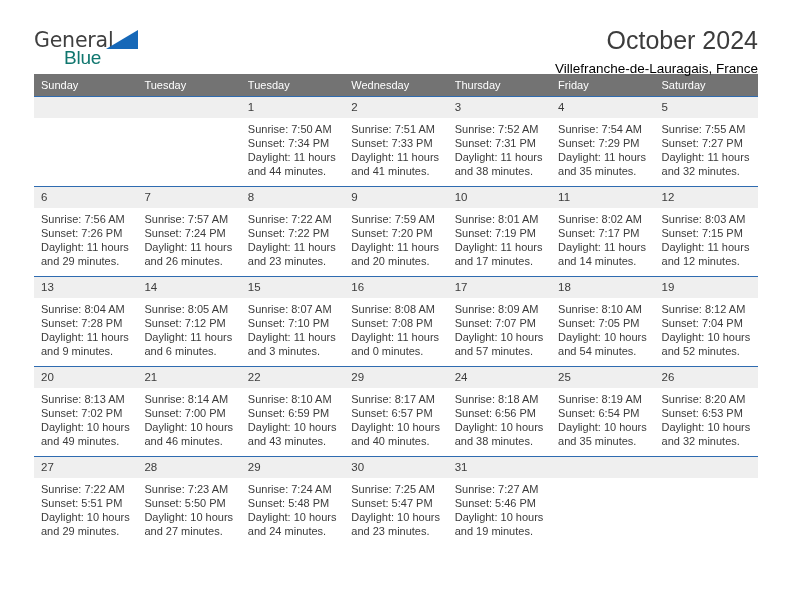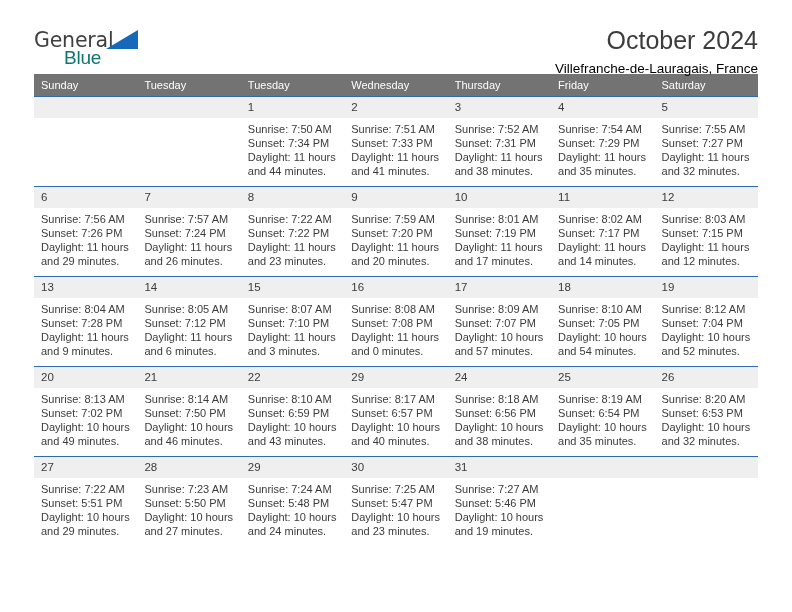--- a/index.html
+++ b/index.html
@@ -371,21 +371,21 @@
               <div>Sunrise: 8:13 AM</div>
               <div>Sunset: 7:02 PM</div>
               <div>Daylight: 10 hours</div>
               <div>and 49 minutes.</div>
             </div>
           </td>
           <td>
             <div class="daynum">21</div>
             <div class="details">
               <div>Sunrise: 8:14 AM</div>
-              <div>Sunset: 7:50 PM</div>
+              <div>Sunset: 7:00 PM</div>
               <div>Daylight: 10 hours</div>
               <div>and 46 minutes.</div>
             </div>
           </td>
           <td>
             <div class="daynum">22</div>
             <div class="details">
               <div>Sunrise: 8:10 AM</div>
               <div>Sunset: 6:59 PM</div>
               <div>Daylight: 10 hours</div>

